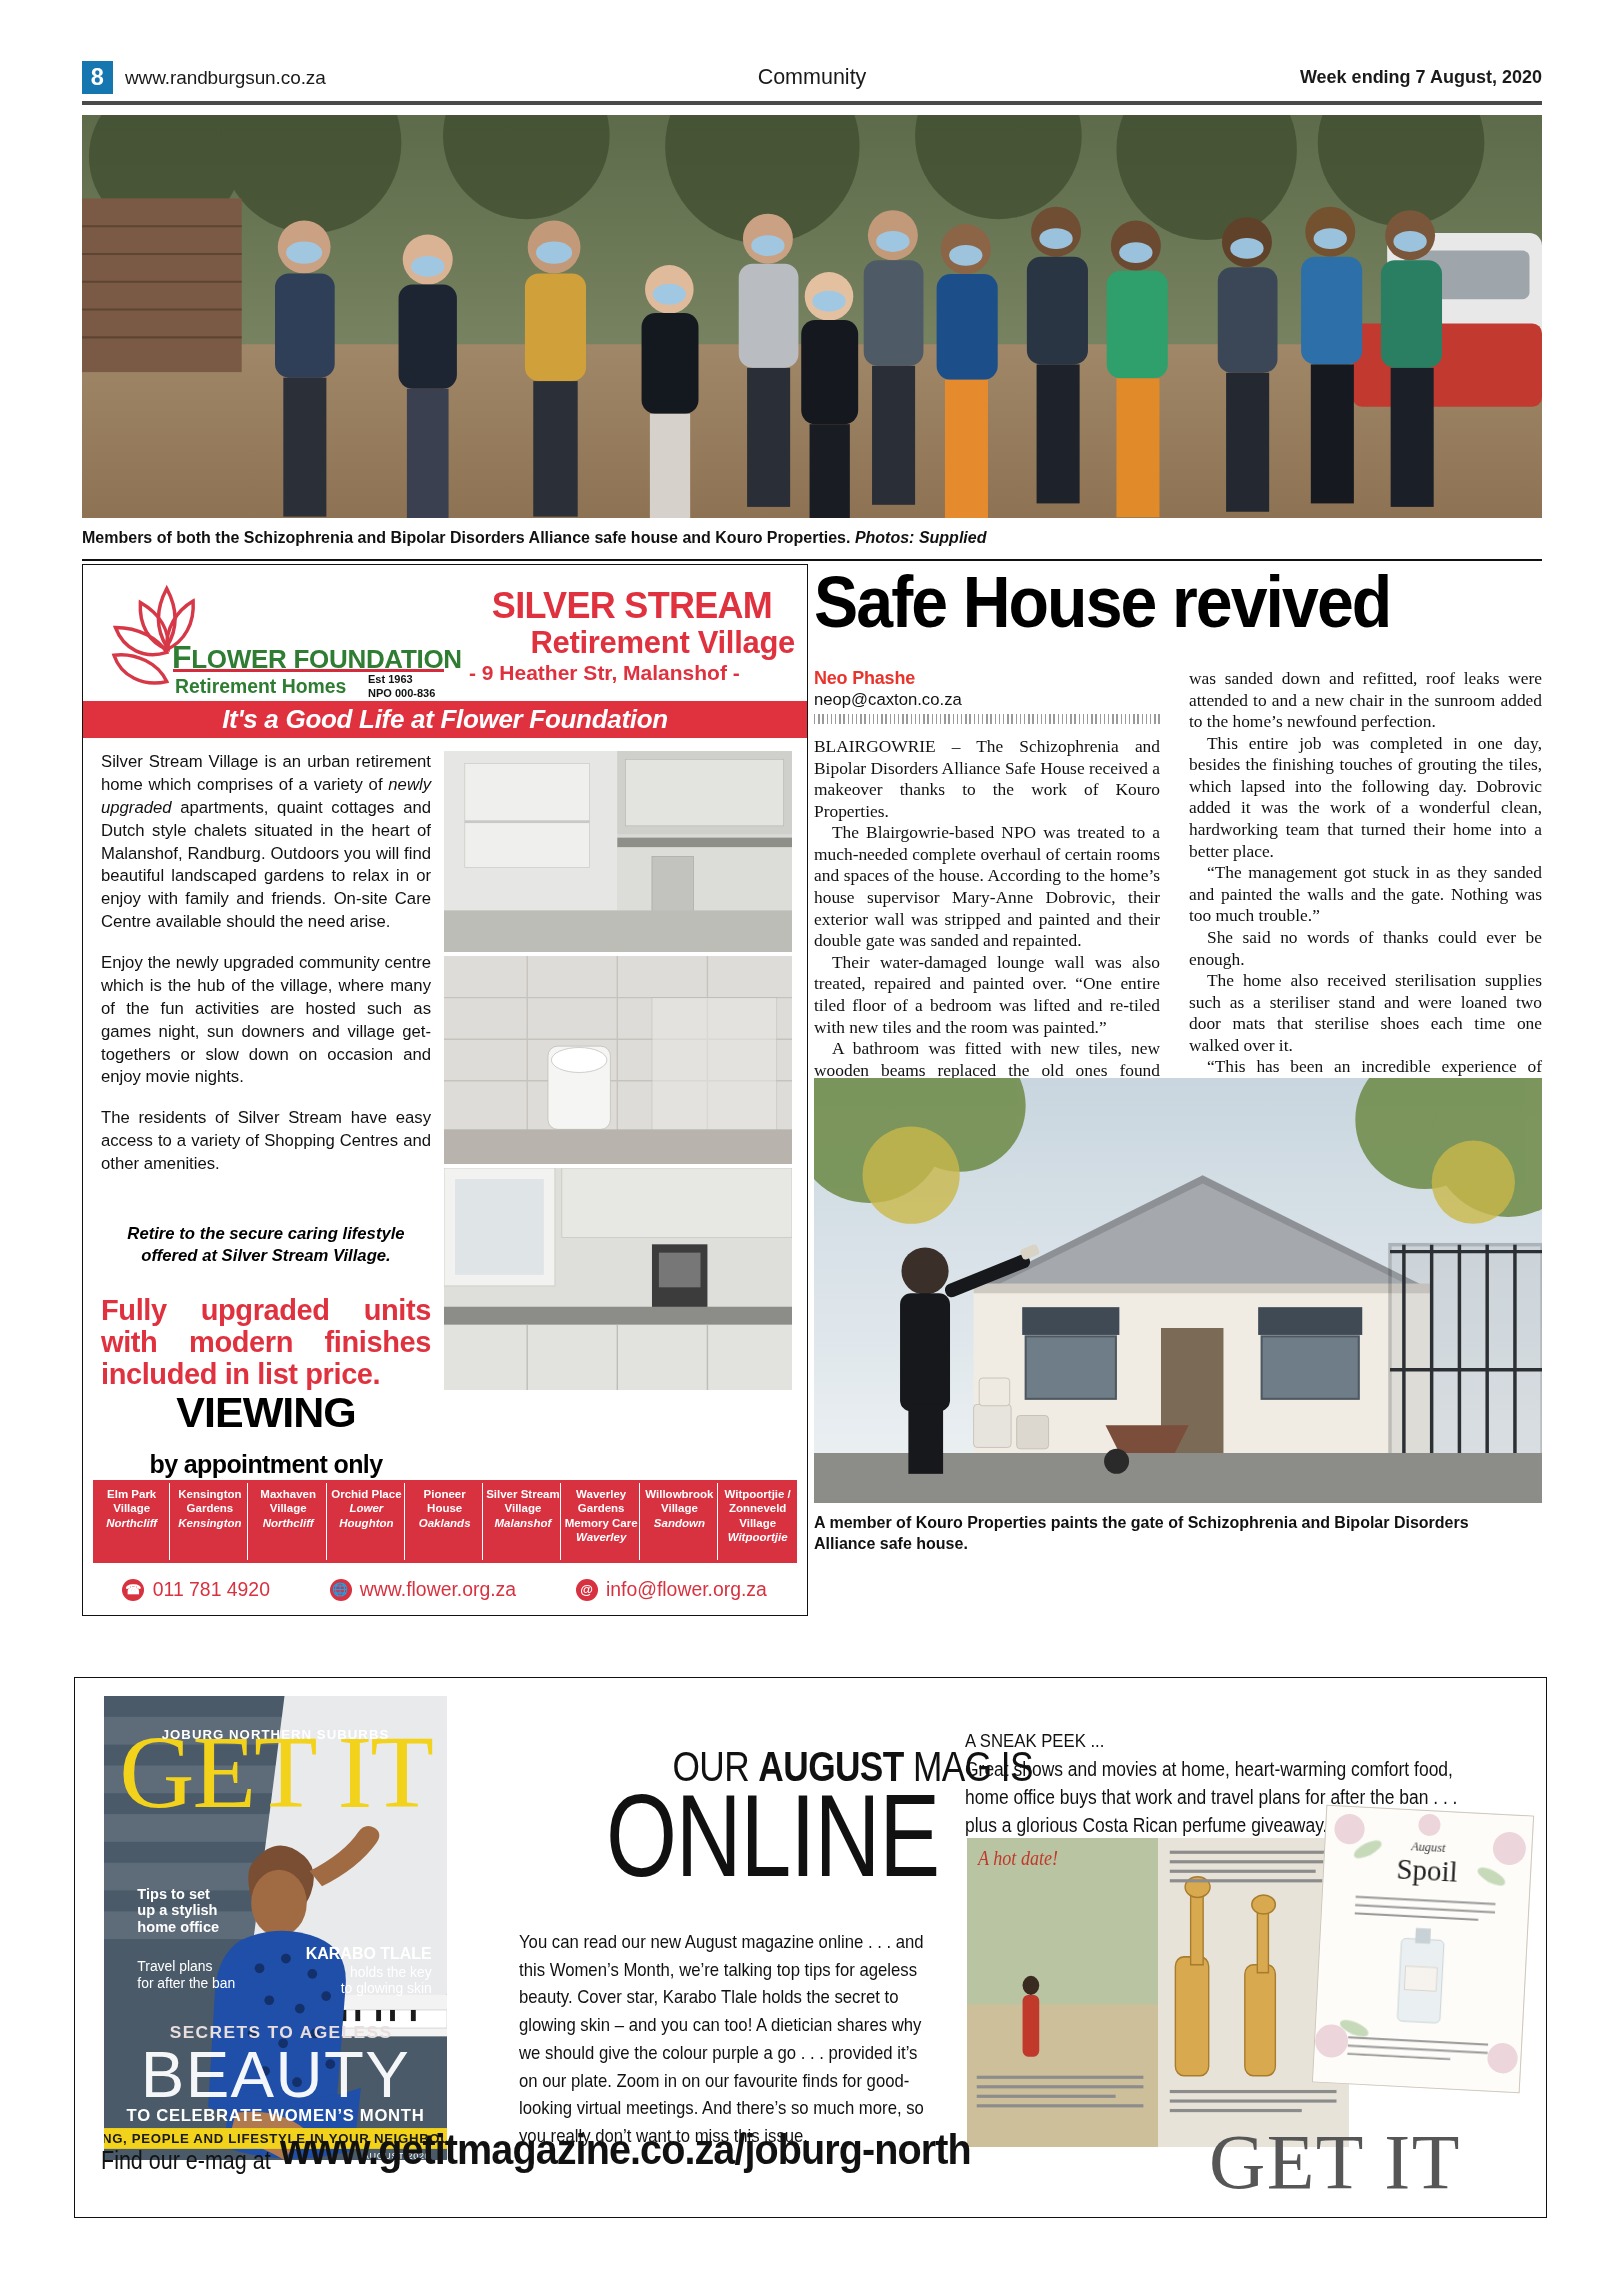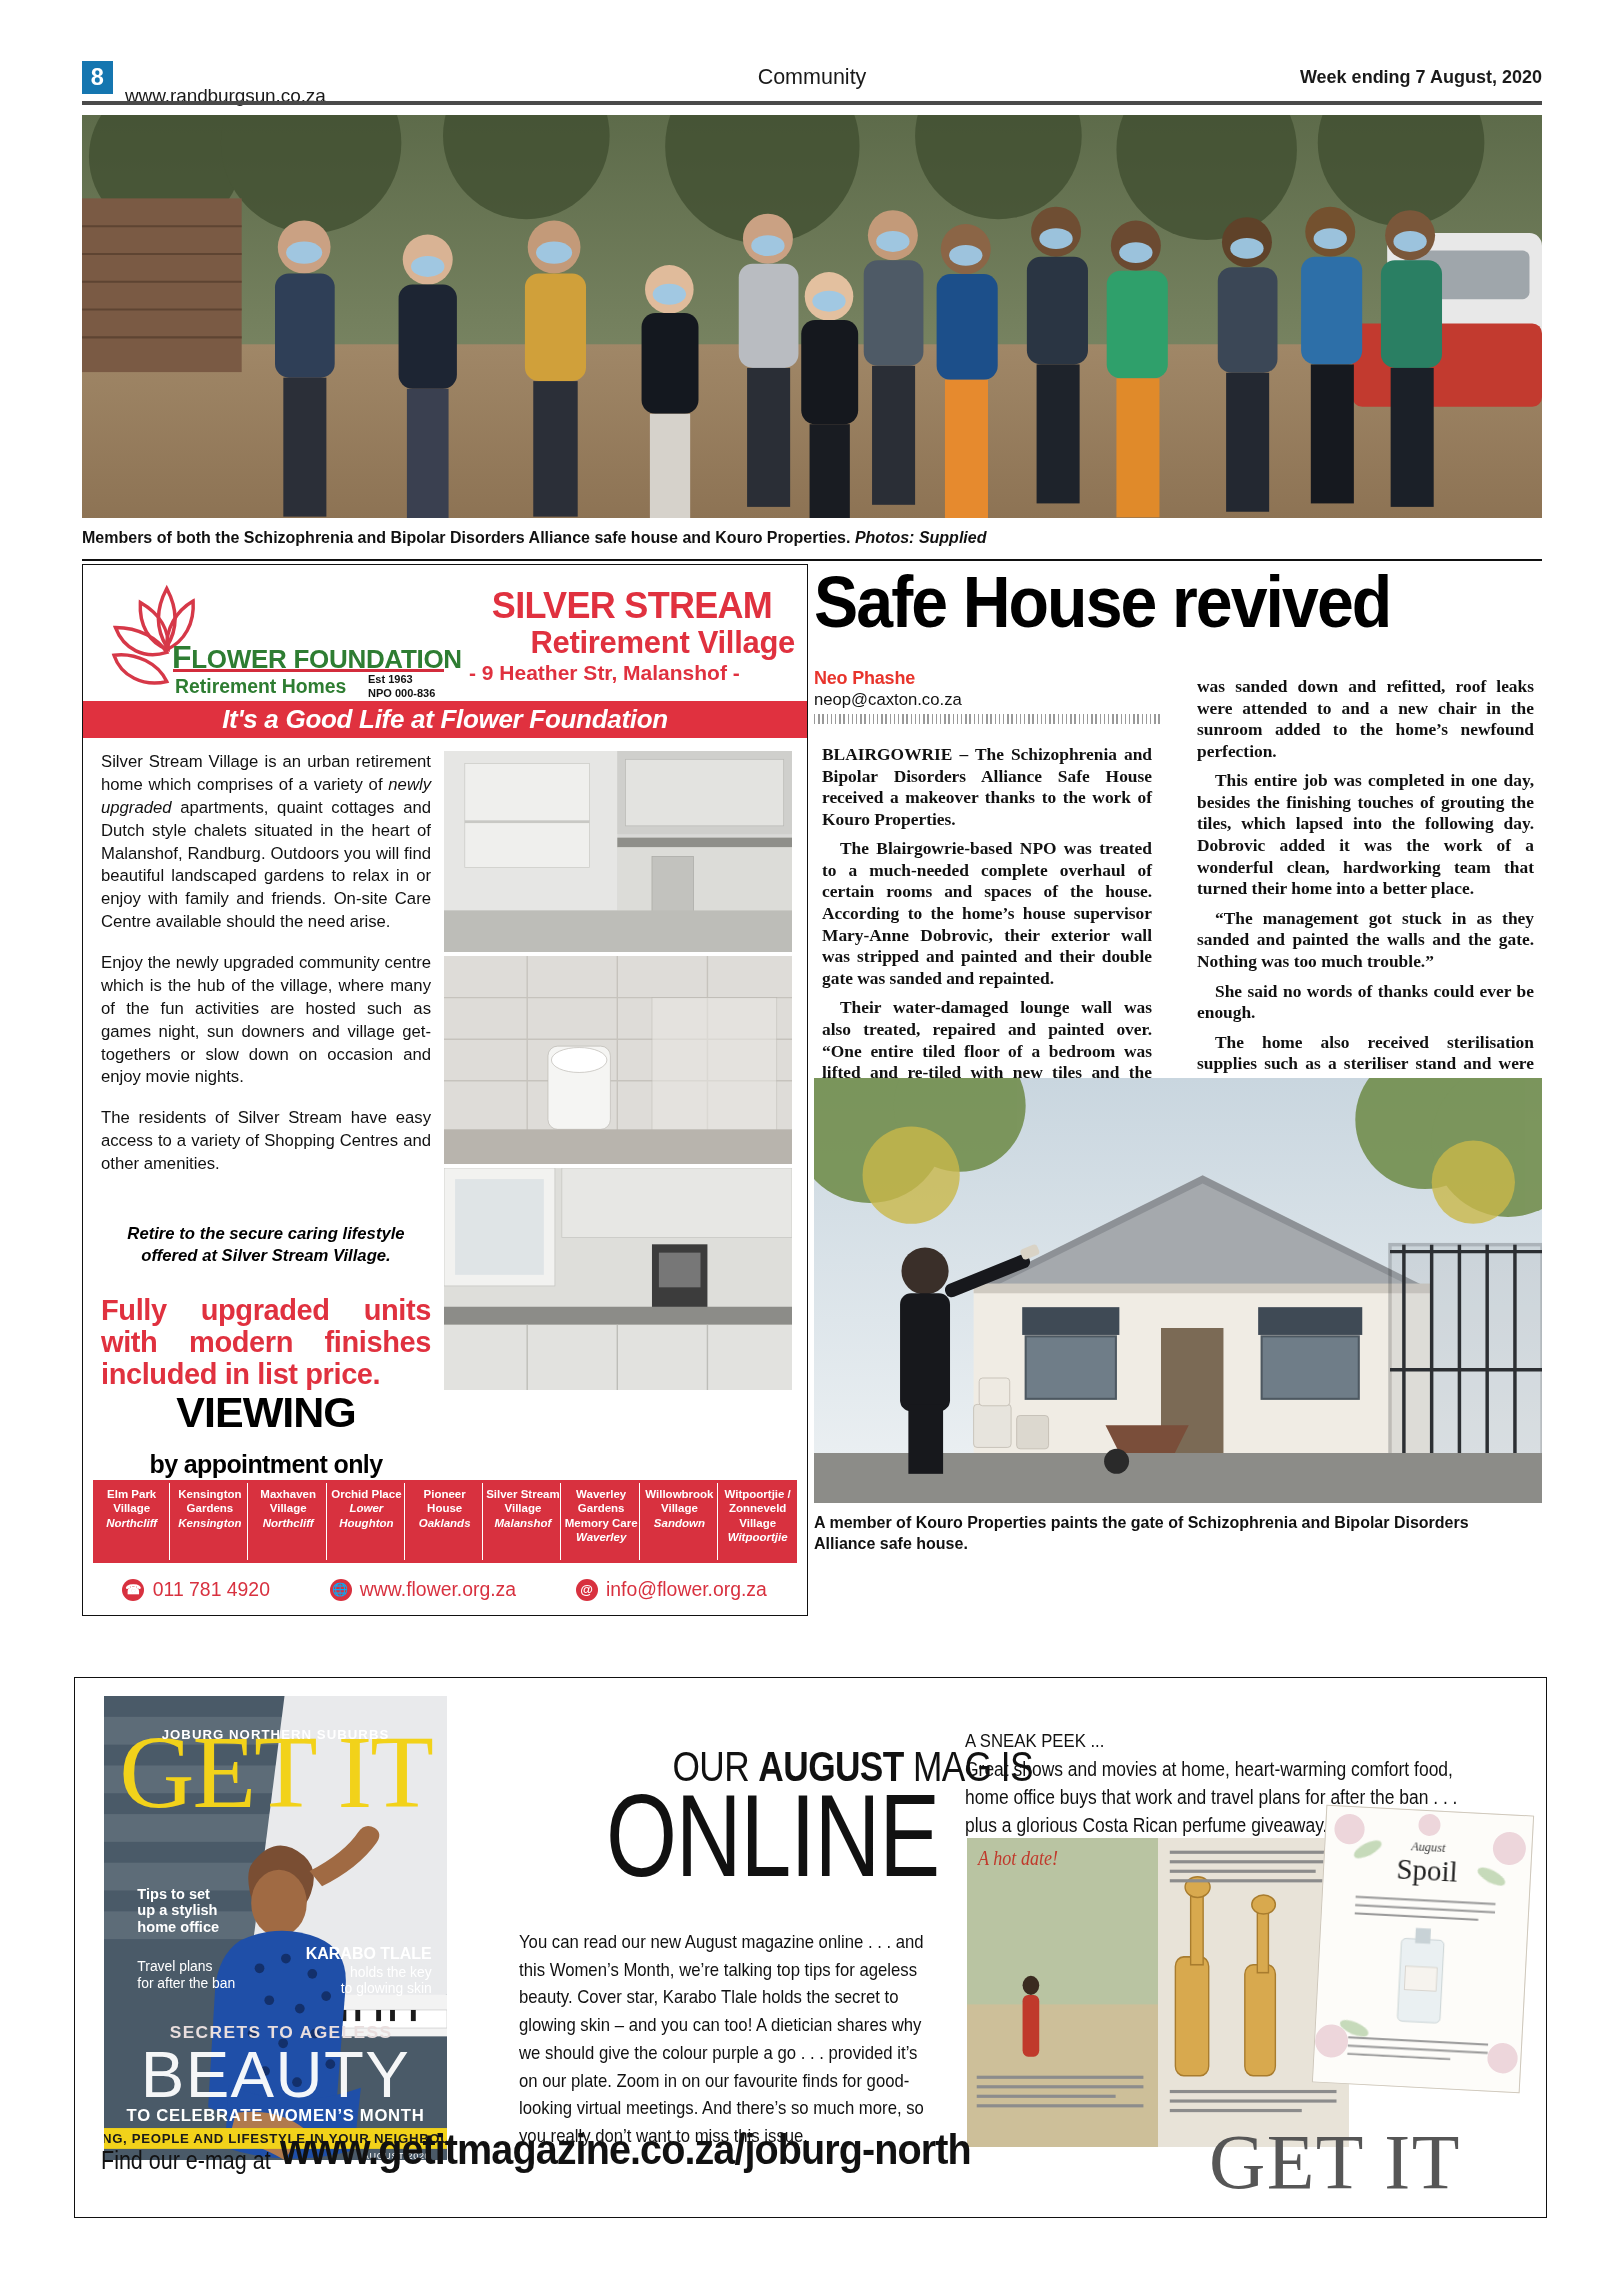--- a/index.html
+++ b/index.html
@@ -14,21 +14,21 @@
   
   .masthead { position: absolute; left: 82px; top: 61px; width: 1460px; height: 40px; }
   .page-num-badge {
     position: absolute; left: 0; top: 0; width: 30.5px; height: 33px;
     background: #1576b0; color: #fff;
     font-size: 23.6px; font-weight: 700; text-align: center; line-height: 33px;
     font-family: "Liberation Sans", sans-serif;
   }
   .mast-url {
     position: absolute; left: 43px; top: 5.6px;
-    font-size: 19px; color: #1a1a1a; letter-spacing: -0.1px; margin-top: 18px;
+    font-size: 19px; color: #1a1a1a; letter-spacing: -0.1px;
   }
   .mast-center {
     position: absolute; left: 50%; transform: translateX(-50%); top: 4.2px;
     font-size: 21.5px; color: #1a1a1a;
   }
   .mast-right {
     position: absolute; right: 0; top: 5.6px;
     font-size: 18px; font-weight: 700; color: #1a1a1a;
   }
   .mast-rule {
@@ -170,21 +170,21 @@
   }
   .art-hatch {
     position: absolute; left: 0; top: 150px; width: 347px; height: 9.7px;
     background: repeating-linear-gradient(90deg, #999 0 1.4px, transparent 1.4px 4.2px);
   }
   .art-col {
     position: absolute; font-size: 17.4px; line-height: 1.24;
     color: #111; text-align: justify;
     font-family: "Liberation Serif", serif;
   }
-  .art-col p { text-indent: 18px; margin: 8px; font-weight: bold; }
+  .art-col p { text-indent: 18px; margin: 0; }
   .art-col p.first { text-indent: 0; }
   .col-a { left: 0; top: 172px; width: 346px; }
   .col-b { left: 375px; top: 104px; width: 353px; }
 
   .art-photo {
     position: absolute; left: 0; top: 514px; width: 728px; height: 425px;
     background: #9fb0a0; overflow: hidden;
   }
   .art-caption {
     position: absolute; left: 0; top: 948px; width: 708px;

